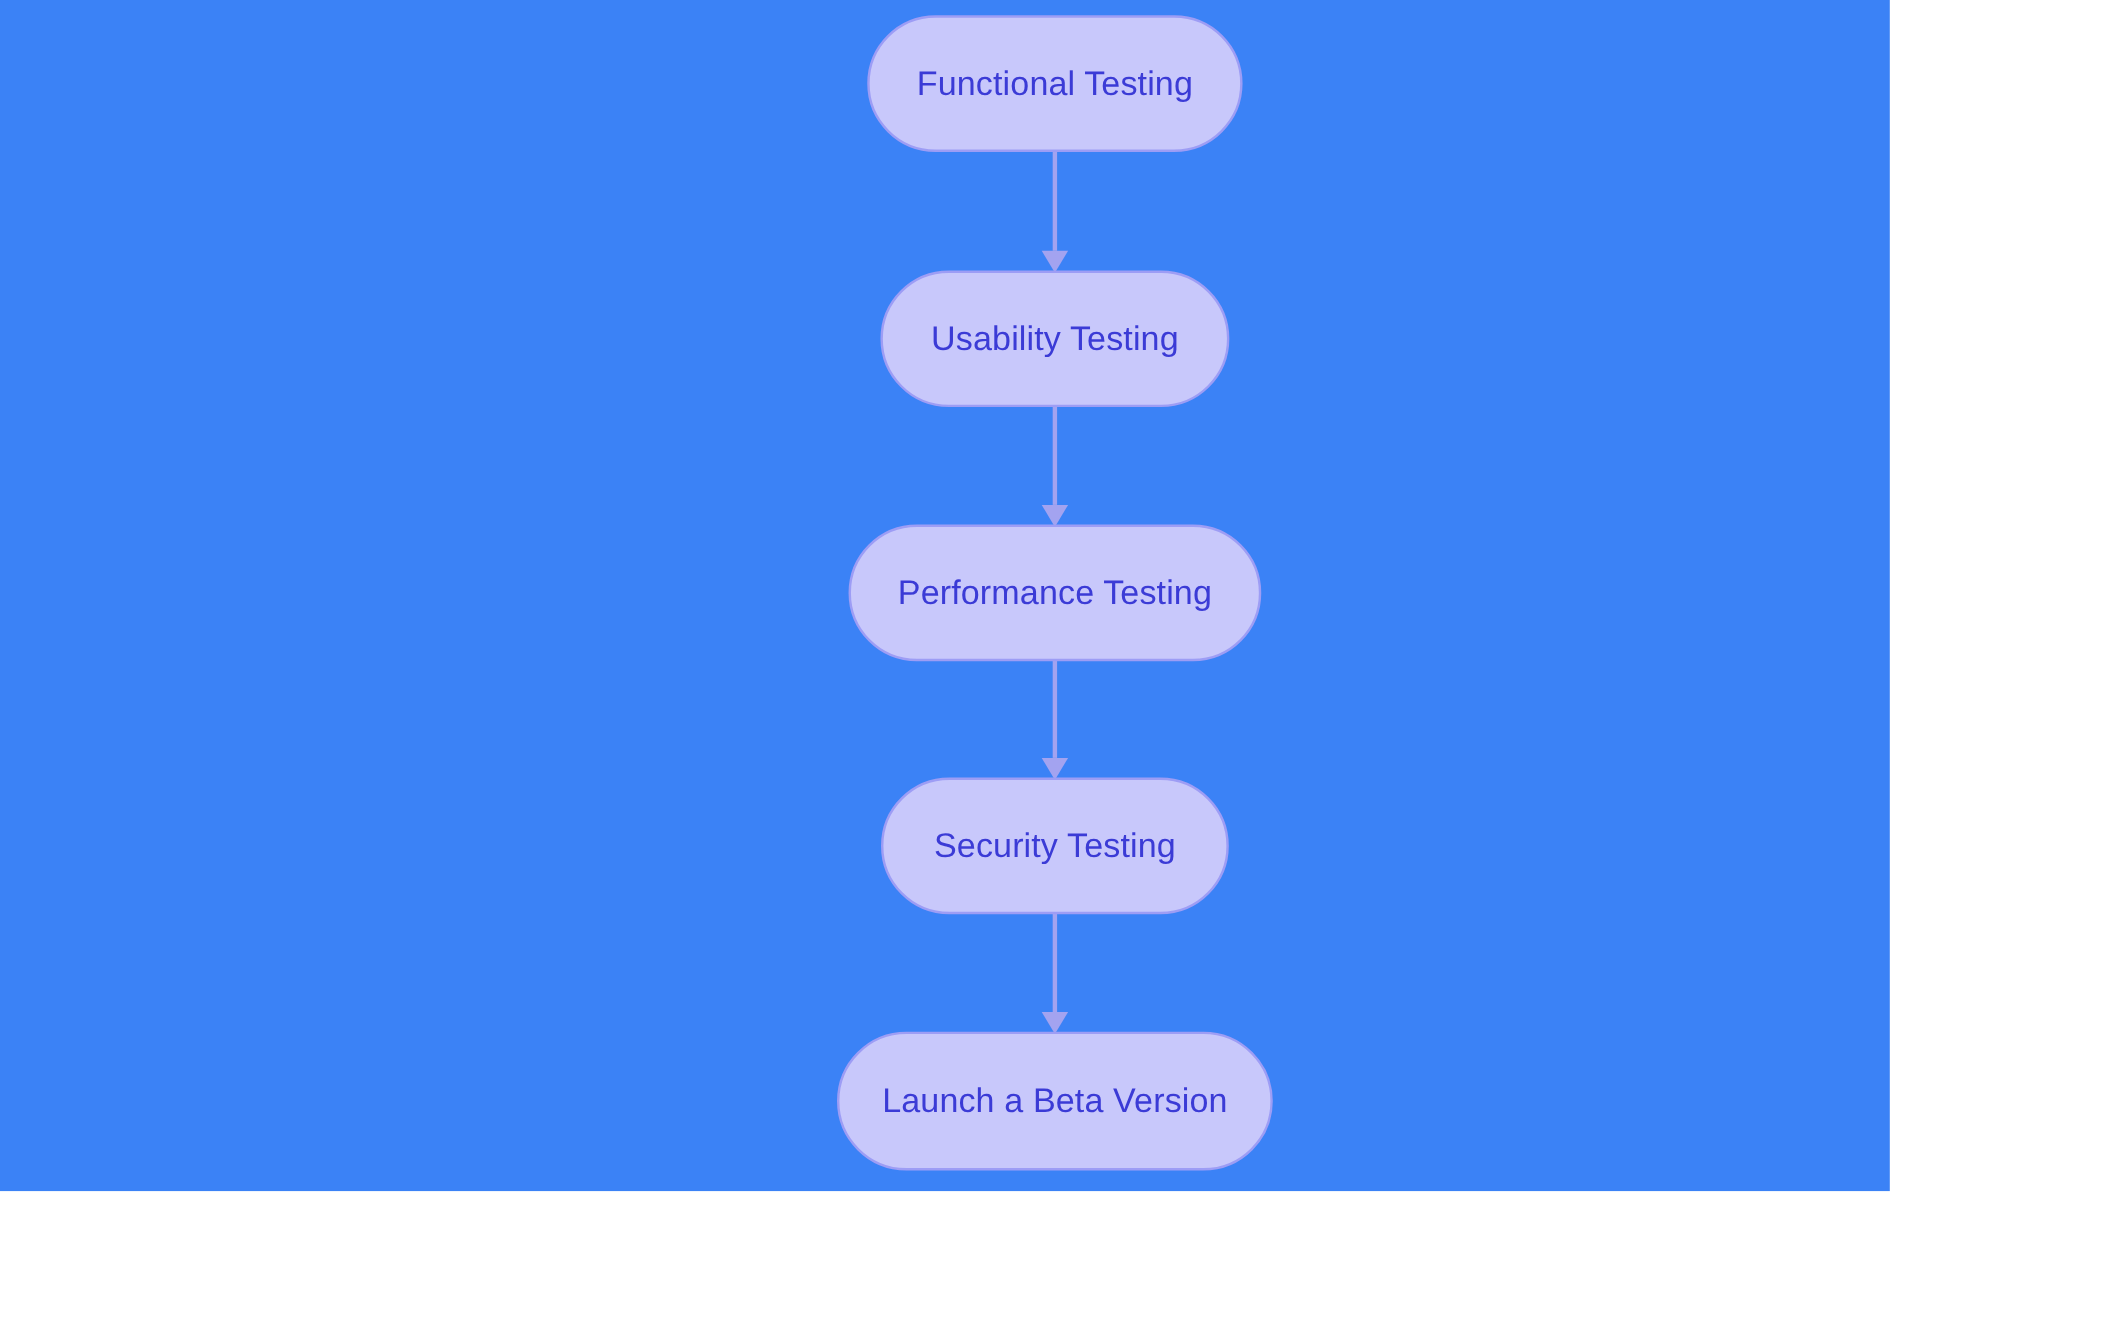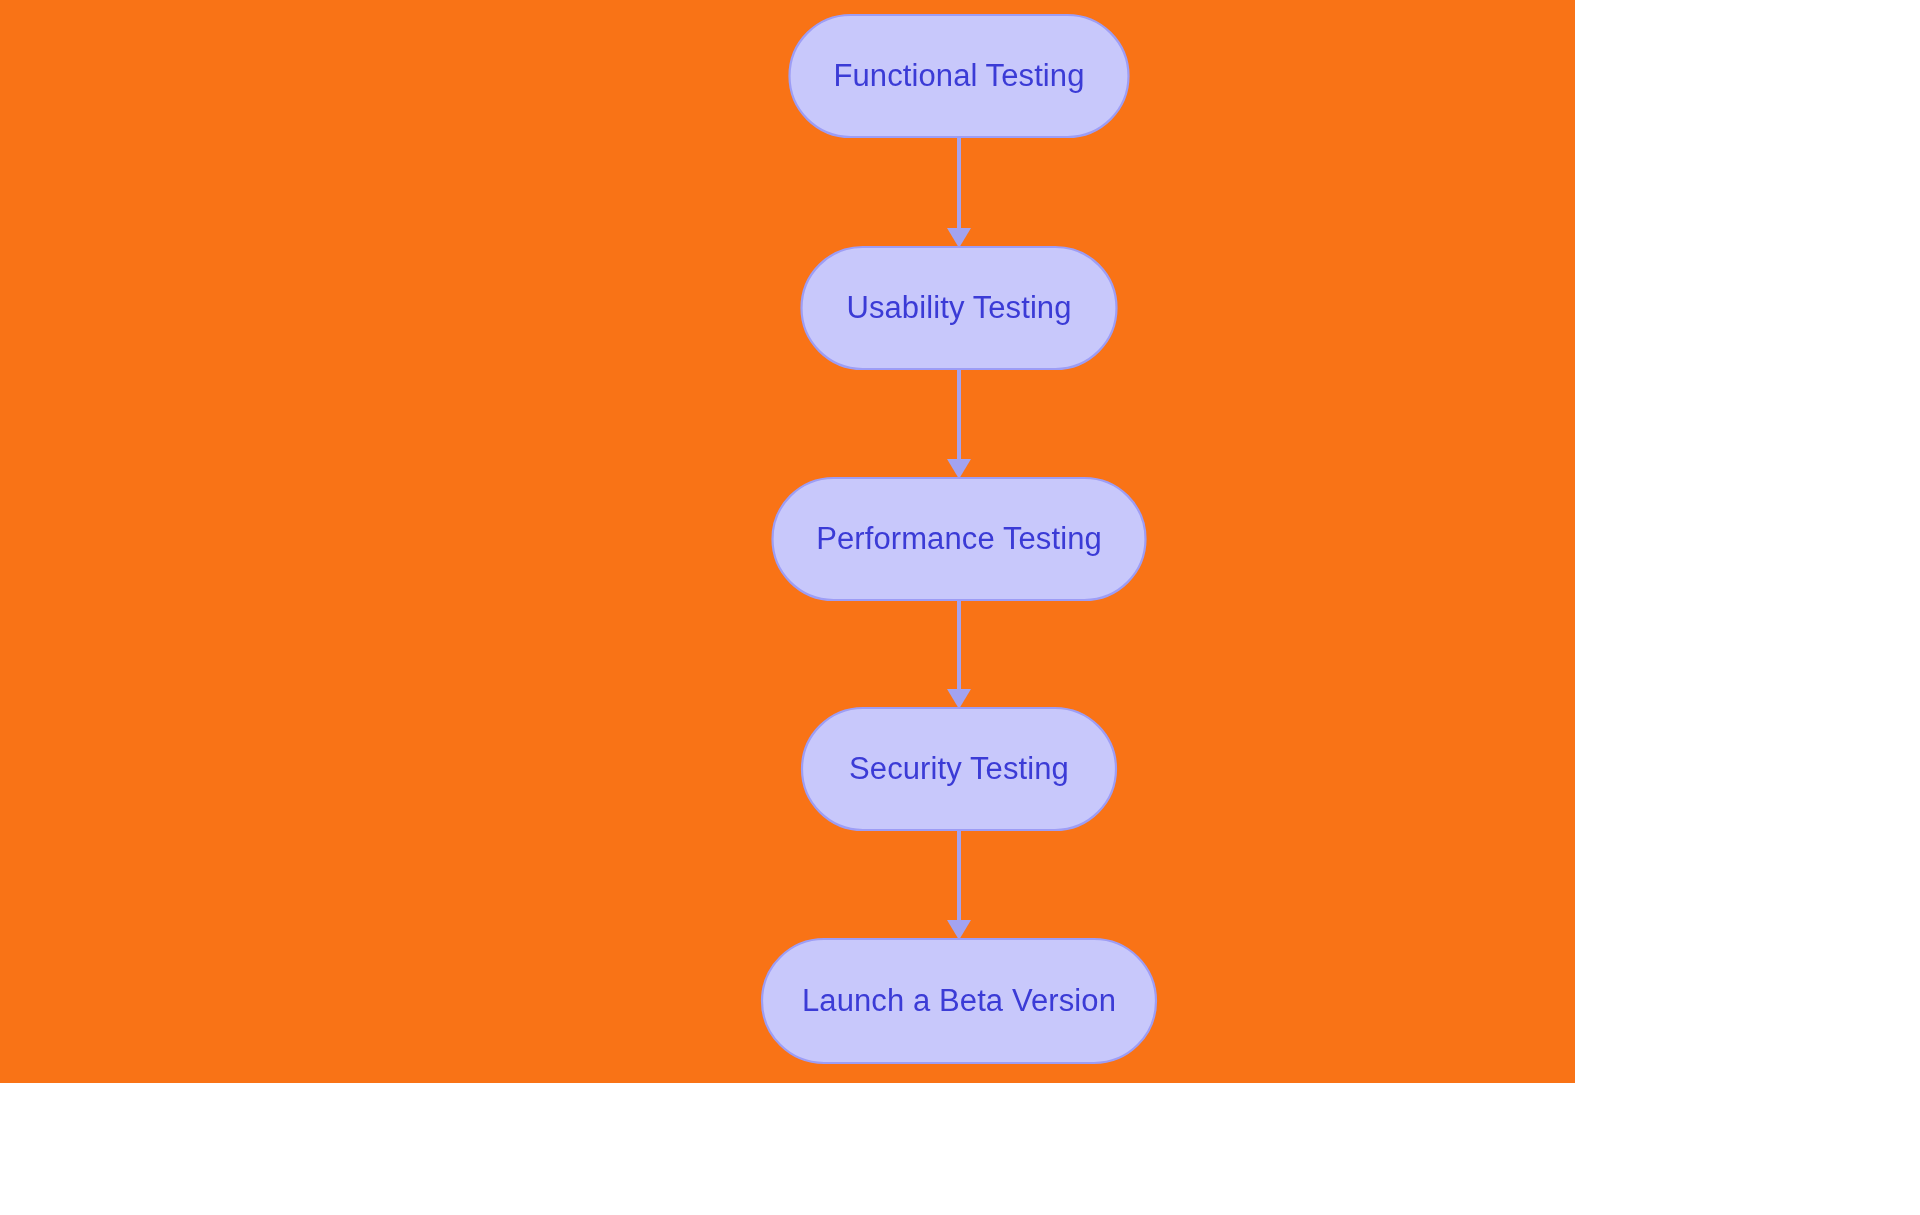--- a/index.html
+++ b/index.html
@@ -16,23 +16,23 @@
   }
   #root {
     position: relative;
     width: 1920px;
     height: 1215px;
   }
   .canvas {
     position: absolute;
     left: 0;
     top: 0;
-    width: 1575px;
+    width: 1718px;
     height: 1083px;
-    background: #f97316;
+    background: #3b82f6;
     overflow: hidden;
     text-align: right;
   }
   .footer {
     position: absolute;
     left: 0;
     top: 1083px;
     width: 1920px;
     height: 132px;
     background: #ffffff;

